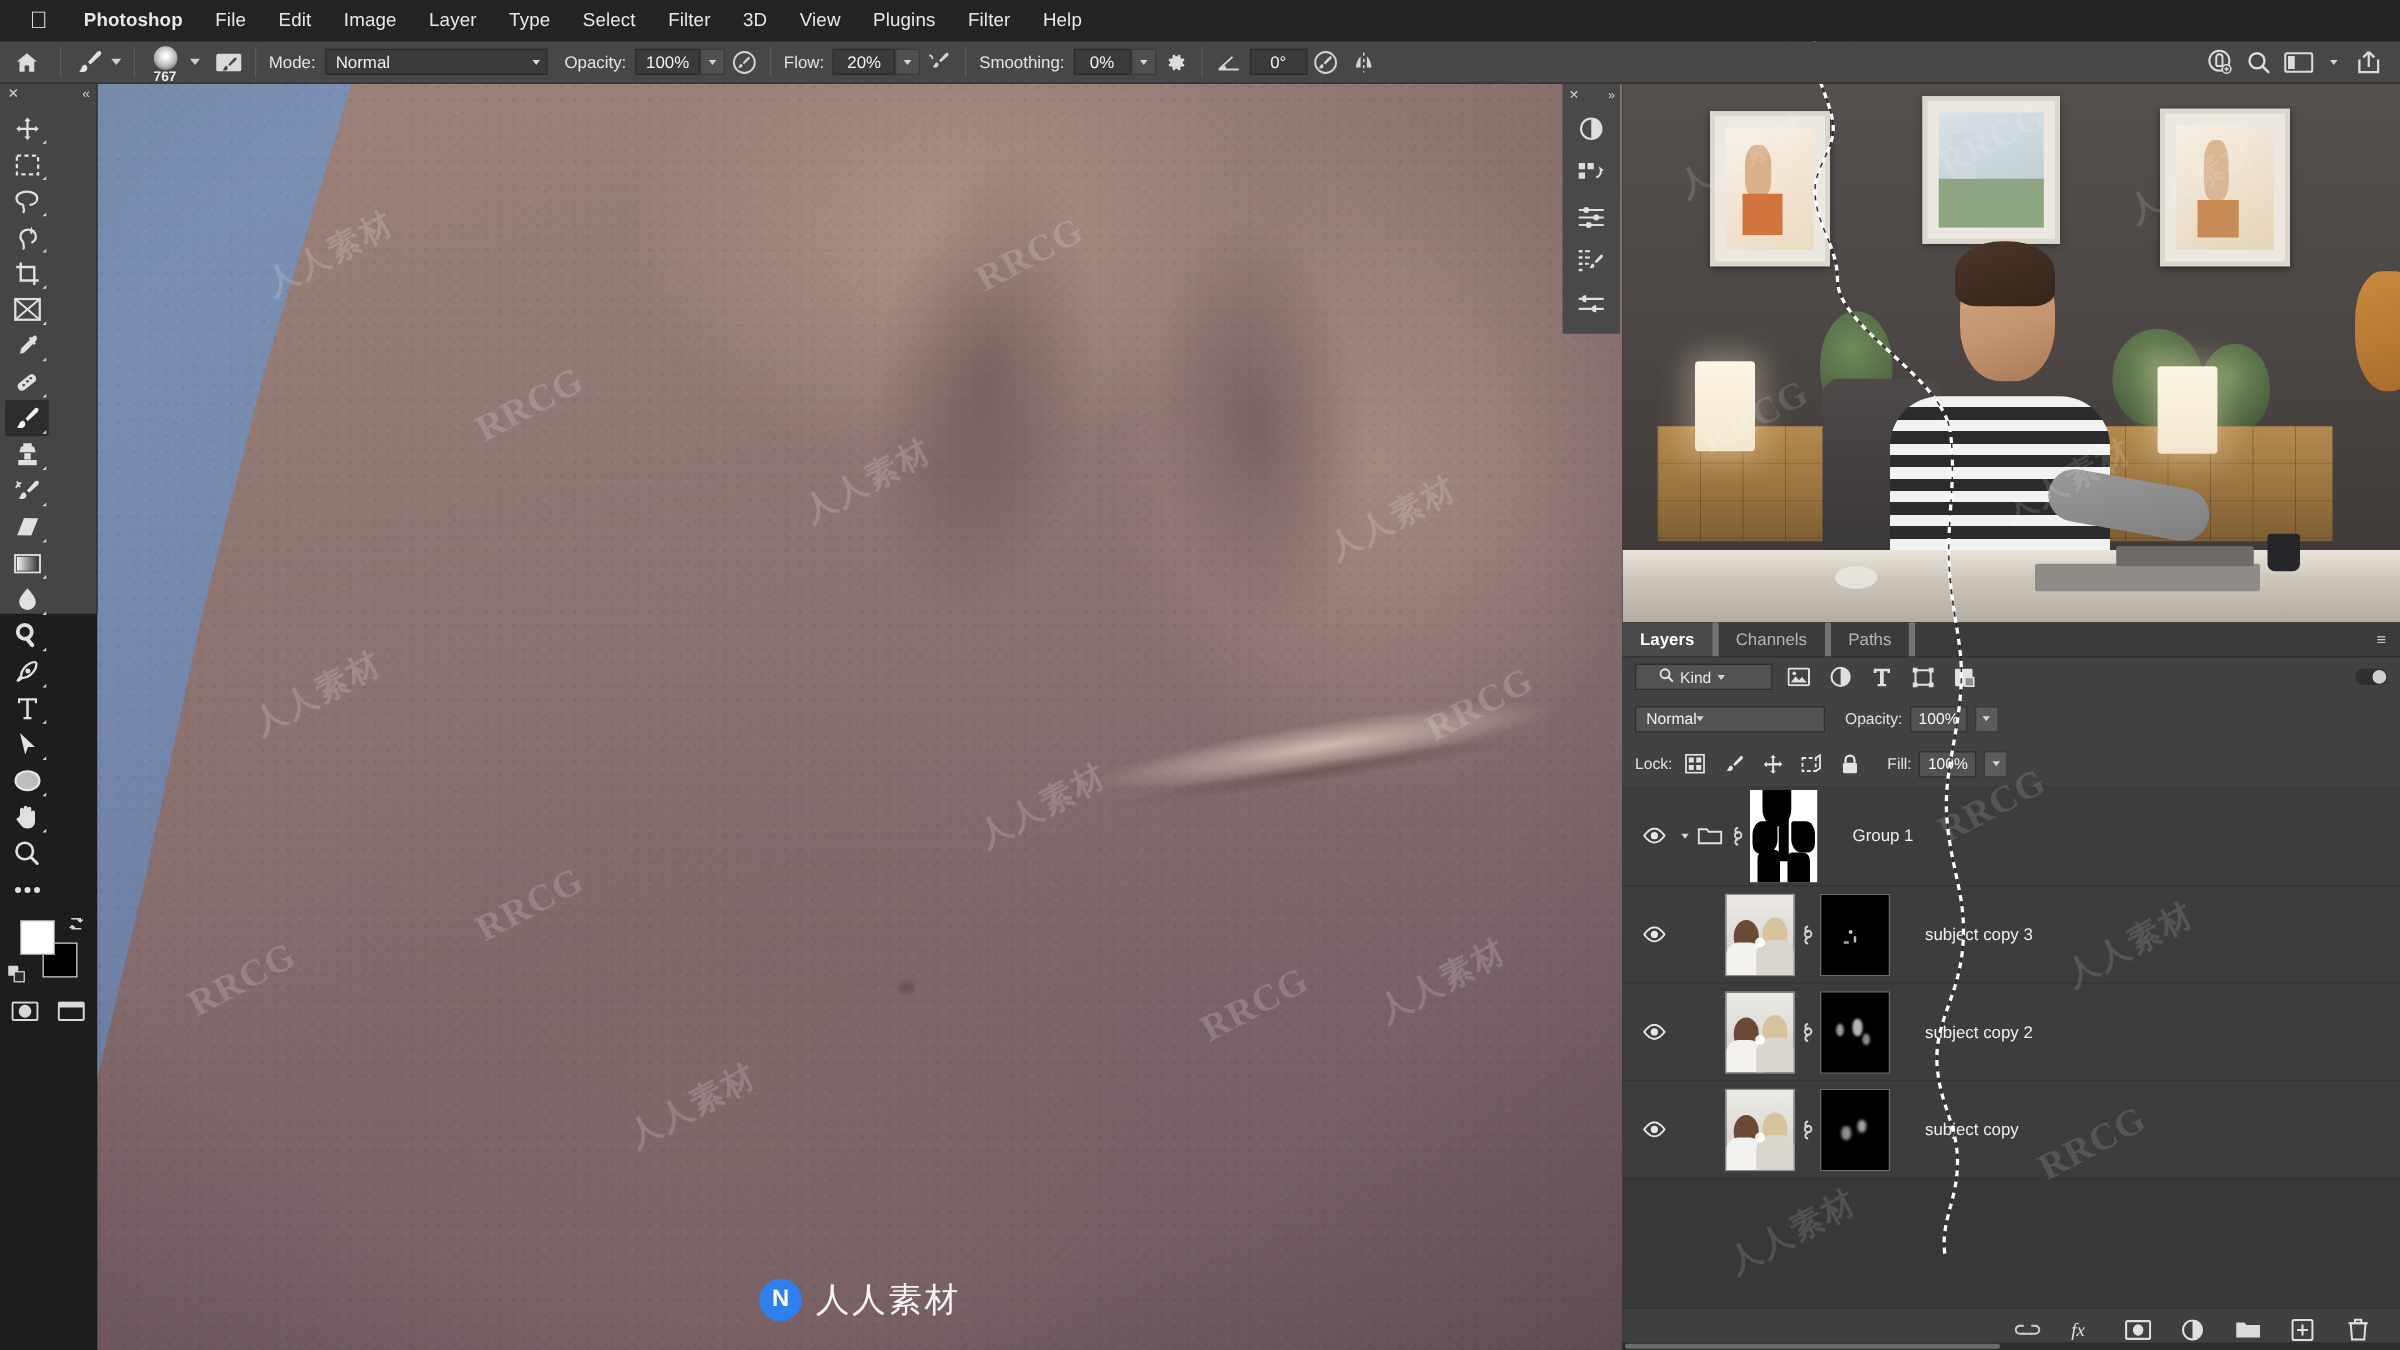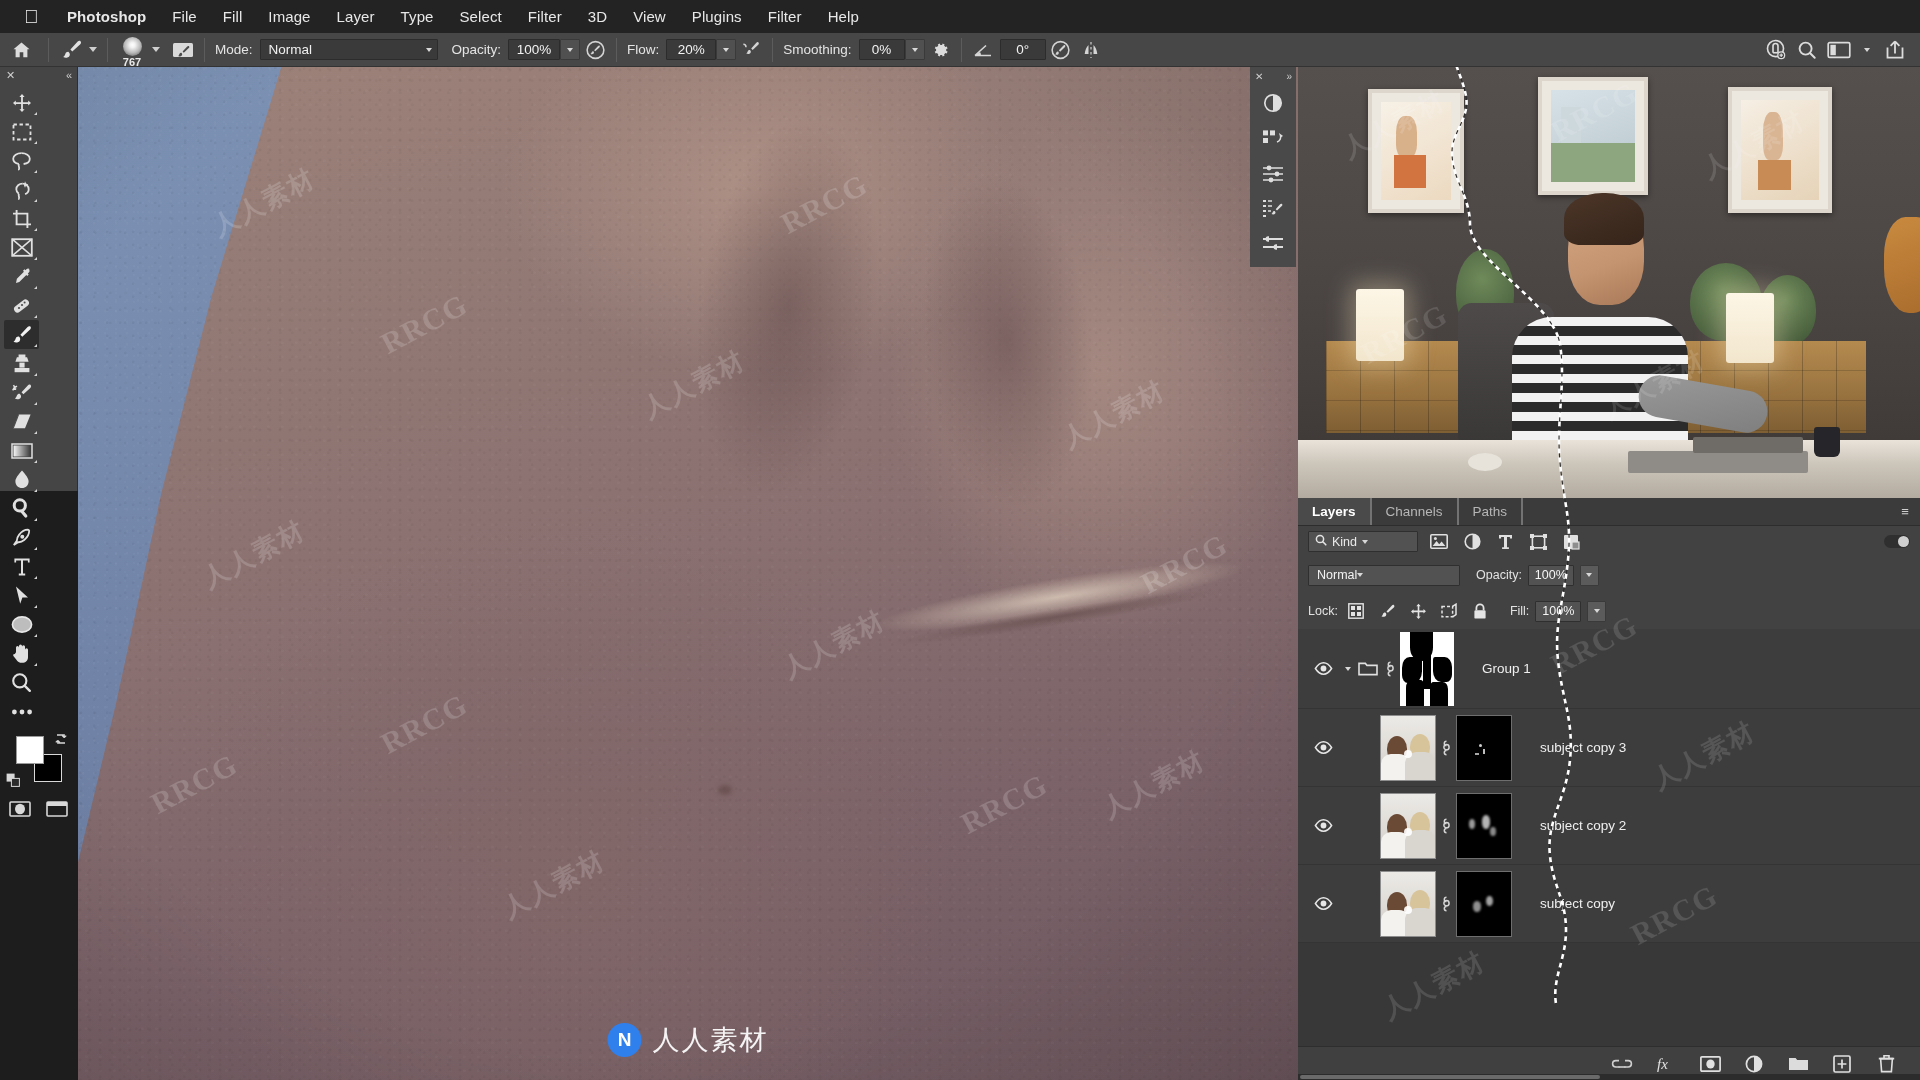--- a/index.html
+++ b/index.html
@@ -306,35 +306,35 @@
   .layers {
     position: absolute; top: 431px; left: 0; width: 622px; height: 582px;
     background: #383838;
   }
   .lp-tabs {
     height: 28px; background: #3b3b3b; display: flex; align-items: stretch;
     border-bottom: 1px solid #2d2d2d;
   }
   .lp-tab {
     display: flex; align-items: center; padding: 0 14px; font-size: 13.5px;
-    color: #b6b6b6; background: #3b3b3b; border-right: 2px solid #737373;
+    color: #b6b6b6; background: #3b3b3b; border-right: 5px solid #737373;
   }
   .lp-tab.active { background: #4a4a4a; color: #ffffff; font-weight: bold; }
   .lp-tab-fill { flex: 1; background: #3b3b3b; }
   .lp-menu {
     width: 30px; display: flex; align-items: center; justify-content: center;
     font-size: 13px; color: #cfcfcf;
   }
   .lp-filter {
     height: 31px; display: flex; align-items: center; padding: 0 10px; gap: 9px;
     background: #424242;
   }
   .kind-select {
     width: 110px; height: 21px; background: #525252; border: 1px solid #2f2f2f;
-    display: flex; align-items: center; gap: 5px; padding: 0 5px 0 6px;
+    display: flex; align-items: center; gap: 5px; padding: 0 5px 0 18px;
     font-size: 12.5px; color: #eaeaea; border-radius: 1px;
   }
   .filter-ico { width: 24px; height: 22px; display: flex; align-items: center; justify-content: center; }
   .toggle-pill {
     width: 26px; height: 13px; border-radius: 7px; background: #2f2f2f;
     display: flex; align-items: center; justify-content: flex-end; padding: 1px;
     margin-left: auto;
   }
   .toggle-knob { width: 11px; height: 11px; border-radius: 50%; background: #cfcfcf; }
   .lp-row {
@@ -434,21 +434,21 @@
 </style>
 </head>
 <body>
 
 <div class="app">
 
   <div class="menubar">
     <div class="apple-logo"></div>
     <div class="menu-item bold">Photoshop</div>
     <div class="menu-item">File</div>
-    <div class="menu-item">Fill</div>
+    <div class="menu-item">Edit</div>
     <div class="menu-item">Image</div>
     <div class="menu-item">Layer</div>
     <div class="menu-item">Type</div>
     <div class="menu-item">Select</div>
     <div class="menu-item">Filter</div>
     <div class="menu-item">3D</div>
     <div class="menu-item">View</div>
     <div class="menu-item">Plugins</div>
     <div class="menu-item">Filter</div>
     <div class="menu-item">Help</div>

